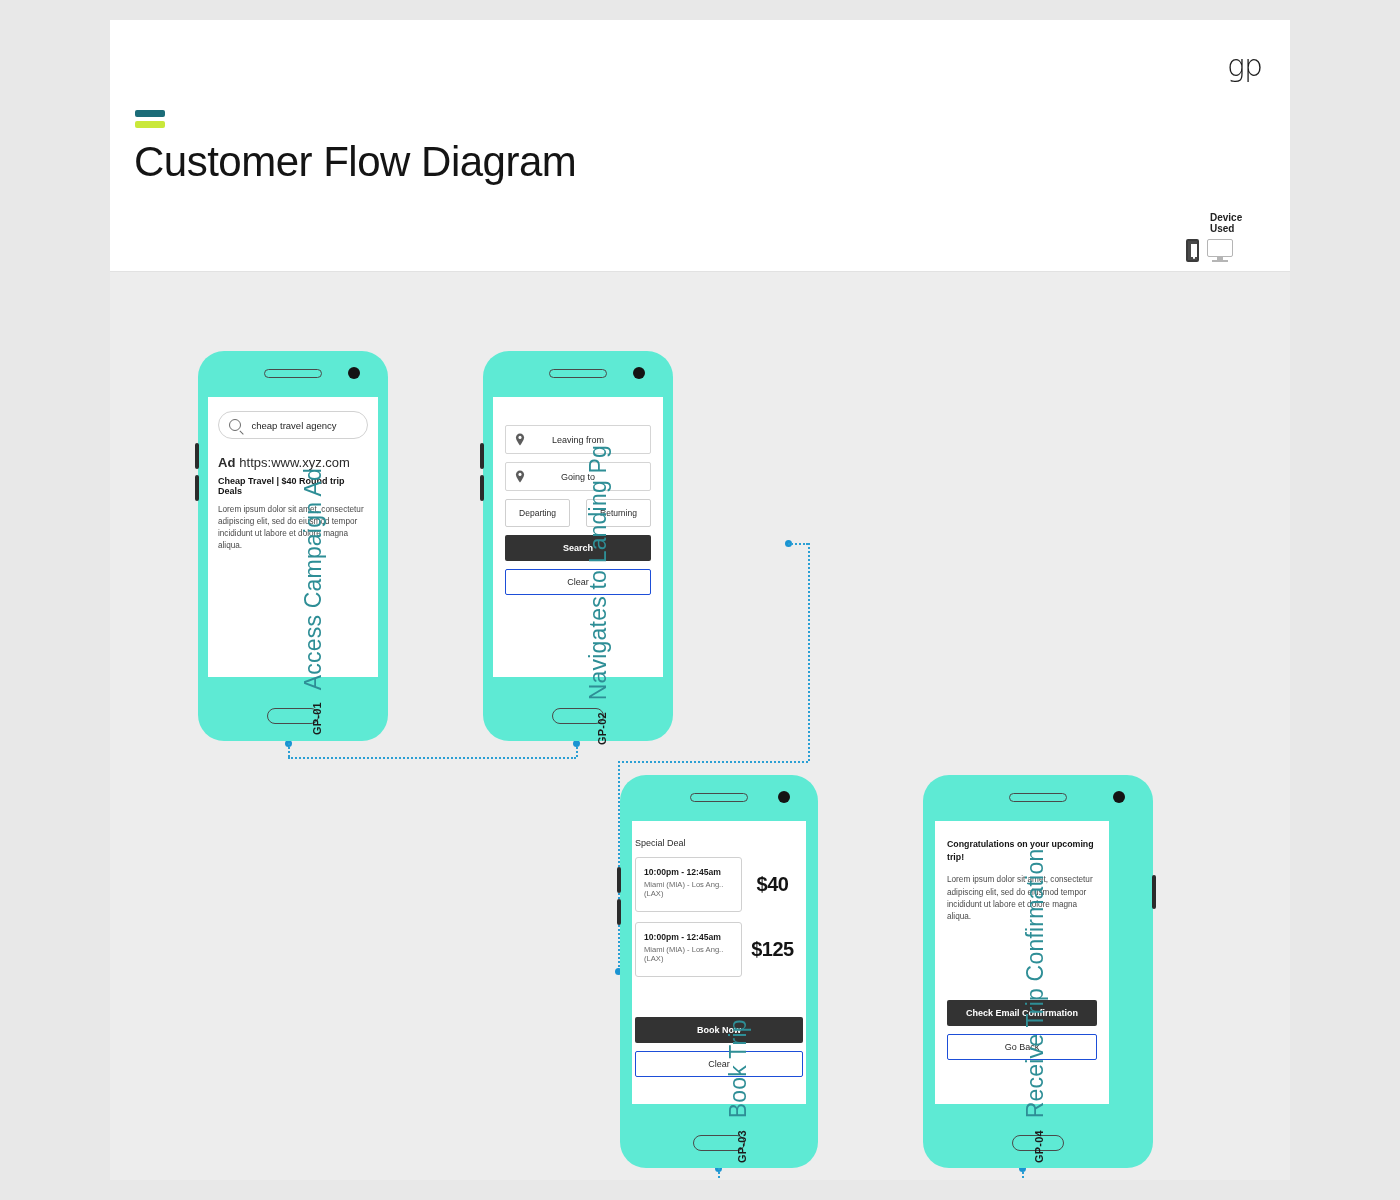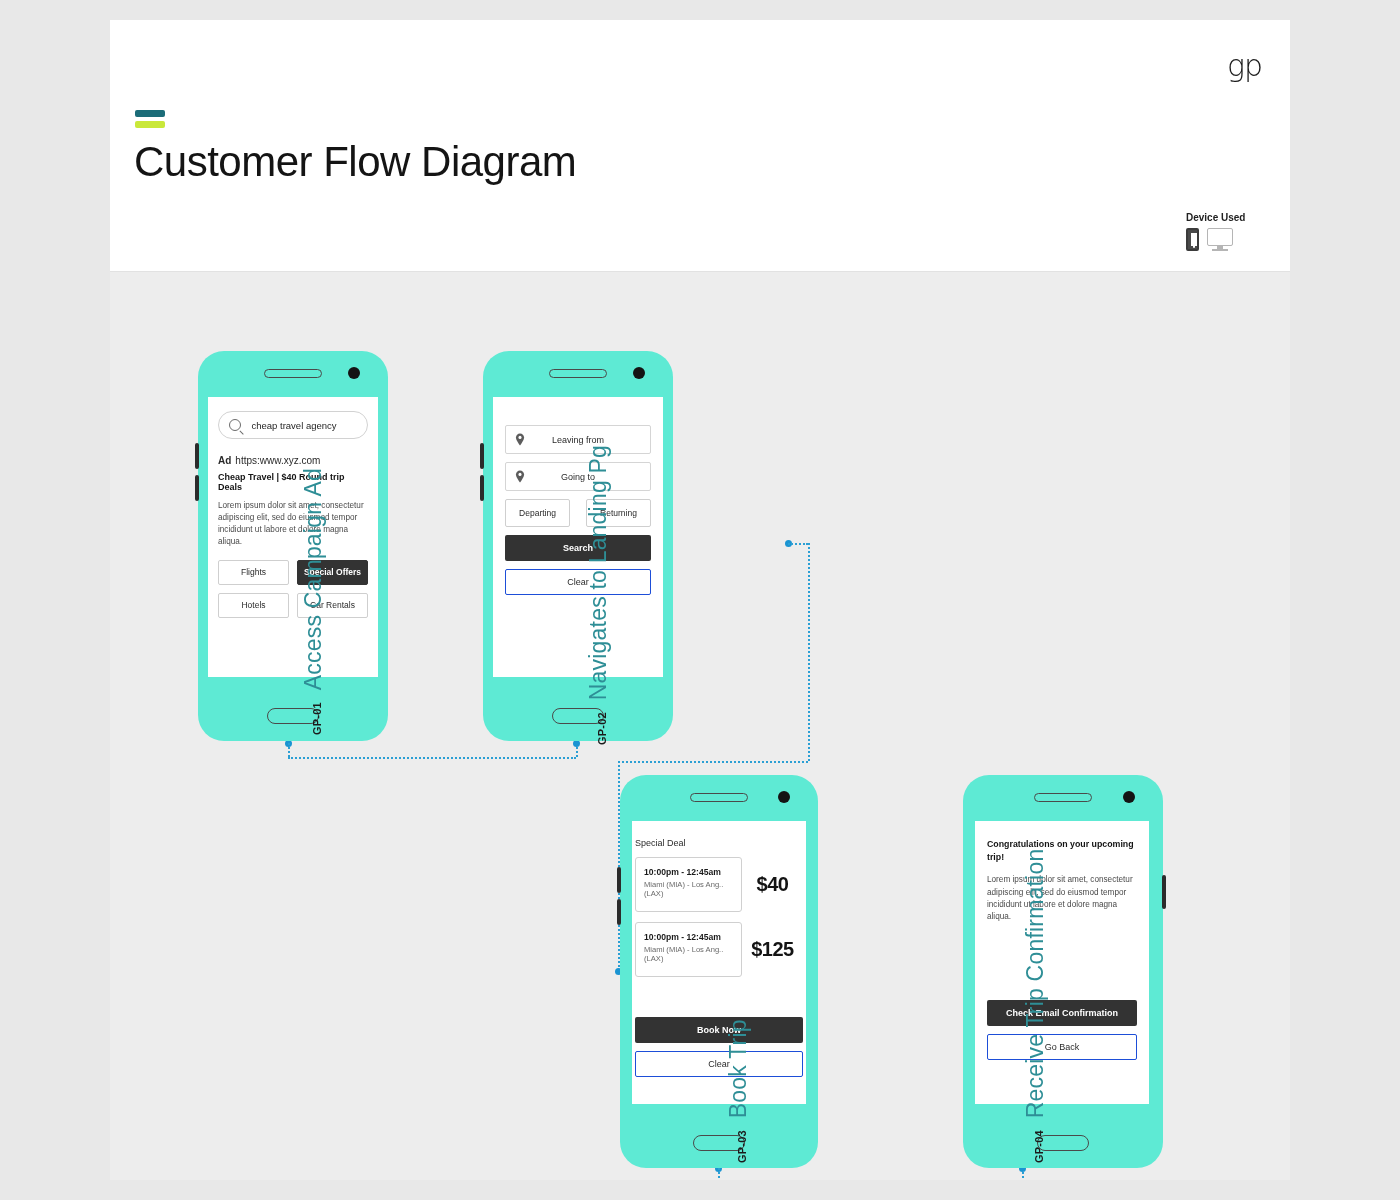--- a/index.html
+++ b/index.html
@@ -82,20 +82,21 @@
     right: 24px;
     top: 192px;
     width: 80px;
     text-align: left;
   }
   #device-used-label {
     font-size: 10px;
     font-weight: bold;
     color: #222;
     margin-bottom: 5px;
+    margin-left: 24px;
   }
   #device-icons { display: flex; align-items: flex-end; gap: 8px; }
 
   .phone-glyph {
     width: 13px; height: 23px;
     border: 2px solid #3b3b3b;
     border-radius: 2px;
     background: #4a4a4a;
     position: relative;
   }
@@ -229,21 +230,21 @@
   }
   .wf-searchbar .stext {
     flex: 1;
     text-align: center;
     font-size: 9.5px;
     color: #1f1f1f;
     padding-right: 10px;
   }
 
   .ad-line {
-    font-size: 10px;
+    font-size: 13px;
     color: #2a2a2a;
     margin-bottom: 6px;
   }
   .ad-line b { font-weight: bold; margin-right: 4px; }
   .ad-headline {
     font-size: 9px;
     font-weight: bold;
     color: #141414;
     margin-bottom: 8px;
   }
@@ -460,26 +461,20 @@
           <span class="stext">cheap travel agency</span>
         </div>
 
         <div class="ad-line">
           <b>Ad</b><span>https:www.xyz.com</span>
         </div>
 
         <div class="ad-headline">Cheap Travel | $40 Round trip Deals</div>
         <div class="ad-body">Lorem ipsum dolor sit amet, consectetur adipiscing elit, sed do eiusmod tempor incididunt ut labore et dolore magna aliqua.</div>
 
-        <div class="btn-grid">
-          <div class="wf-btn">Flights</div>
-          <div class="wf-btn dark">Special Offers</div>
-          <div class="wf-btn">Hotels</div>
-          <div class="wf-btn">Car Rentals</div>
-        </div>
       </div>
     </div>
 
     <div class="step-label" style="left:30px; top:0px; height:0; transform:rotate(-90deg) translate(-462px, 160px); transform-origin:left bottom;">
       <span class="step-code">GP-01</span>
       <span class="step-name">Access Campaign Ad</span>
     </div>
 
     <div class="phone" style="left:373px; top:78px; width:190px; height:390px;">
       <div class="speaker"></div>
@@ -553,21 +548,21 @@
         <div class="wf-wide dark">Book Now</div>
         <div class="wf-wide light">Clear</div>
       </div>
     </div>
 
     <div class="step-label" style="left:455px; top:0px; height:0; transform:rotate(-90deg) translate(-890px, 160px); transform-origin:left bottom;">
       <span class="step-code">GP-03</span>
       <span class="step-name">Book Trip</span>
     </div>
 
-    <div class="phone" style="left:813px; top:502px; width:200px; height:393px;margin-left:40px;">
+    <div class="phone" style="left:813px; top:502px; width:230px; height:393px;">
       <div class="speaker"></div>
       <div class="camera"></div>
       <div class="btn-right"></div>
       <div class="home"></div>
 
       <div class="screen" style="left:12px; top:46px; width:174px; height:283px; padding:17px 12px;">
 
         <div class="conf-title">Congratulations on your upcoming trip!</div>
         <div class="conf-body">Lorem ipsum dolor sit amet, consectetur adipiscing elit, sed do eiusmod tempor incididunt ut labore et dolore magna aliqua.</div>
 

